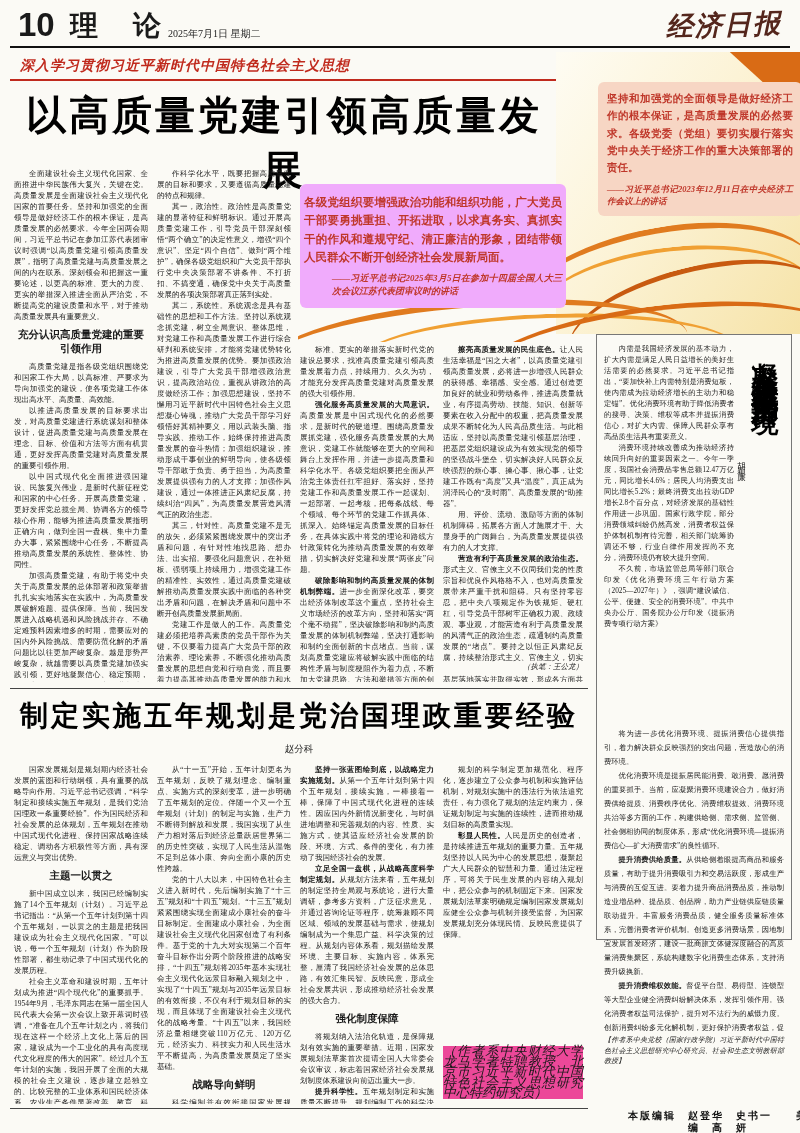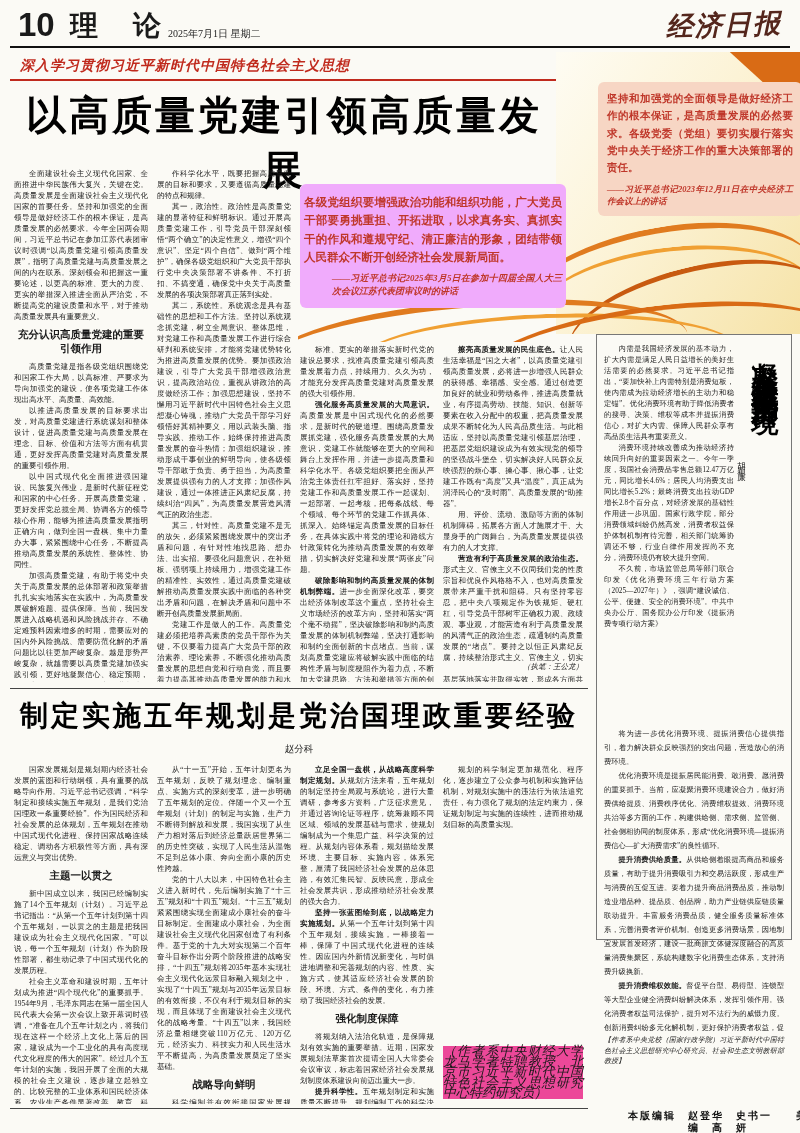--- a/index.html
+++ b/index.html
@@ -132,28 +132,29 @@
       <p class="para">新中国成立以来，我国已经编制实施了14个五年规划（计划）。习近平总书记指出：“从第一个五年计划到第十四个五年规划，一以贯之的主题是把我国建设成为社会主义现代化国家。”可以说，每一个五年规划（计划）作为阶段性部署，都生动记录了中国式现代化的发展历程。</p>
       <p class="para">社会主义革命和建设时期，五年计划成为推进“四个现代化”的重要抓手。1954年9月，毛泽东同志在第一届全国人民代表大会第一次会议上致开幕词时强调，“准备在几个五年计划之内，将我们现在这样一个经济上文化上落后的国家，建设成为一个工业化的具有高度现代文化程度的伟大的国家”。经过几个五年计划的实施，我国开展了全面的大规模的社会主义建设，逐步建立起独立的、比较完整的工业体系和国民经济体系，农业生产条件显著改善，教育、科学、文化、卫生、体育事业有了很大发展。</p>
     </div>
   <div class="col" style="left:157px;top:764px;width:134px;height:340px;">
       <p class="para">从“十一五”开始，五年计划更名为五年规划，反映了规划理念、编制重点、实施方式的深刻变革，进一步明确了五年规划的定位。伴随一个又一个五年规划（计划）的制定与实施，生产力不断得到解放和发展，我国实现了从生产力相对落后到经济总量跃居世界第二的历史性突破，实现了人民生活从温饱不足到总体小康、奔向全面小康的历史性跨越。</p>
       <p class="para">党的十八大以来，中国特色社会主义进入新时代，先后编制实施了“十三五”规划和“十四五”规划。“十三五”规划紧紧围绕实现全面建成小康社会的奋斗目标制定。全面建成小康社会，为全面建设社会主义现代化国家创造了有利条件。基于党的十九大对实现第二个百年奋斗目标作出分两个阶段推进的战略安排，“十四五”规划将2035年基本实现社会主义现代化远景目标融入规划之中，实现了“十四五”规划与2035年远景目标的有效衔接，不仅有利于规划目标的实现，而且体现了全面建设社会主义现代化的战略考量。“十四五”以来，我国经济总量相继突破110万亿元、120万亿元，经济实力、科技实力和人民生活水平不断提高，为高质量发展奠定了坚实基础。</p>
       <div class="colhead">战略导向鲜明</div>
       <p class="para">科学编制并有效衔接国家发展规划，既明确全面建设社会主义现代化的目标在规划期内的阶段性要求，又突出政府工作重点，引导公共资源配置方向，有力推动了我国经济社会发展，具有鲜明的战略导向作用。</p>
     </div>
   <div class="col" style="left:300px;top:764px;width:134px;height:340px;">
+      <p class="para"><b>坚持一张蓝图绘到底，以战略定力实施规划。</b>从第一个五年计划到第十四个五年规划，接续实施，一棒接着一棒，保障了中国式现代化进程的连续性。因应国内外新情况新变化，与时俱进地调整和完善规划的内容、性质、实施方式，使其适应经济社会发展的阶段、环境、方式、条件的变化，有力推动了我国经济社会的发展。</p>
       <p class="para"><b>立足全国一盘棋，从战略高度科学制定规划。</b>从规划方法来看，五年规划的制定坚持全局观与系统论，进行大量调研，参考多方资料，广泛征求意见，并通过咨询论证等程序，统筹兼顾不同区域、领域的发展基础与需求，使规划编制成为一个集思广益、科学决策的过程。从规划内容体系看，规划描绘发展环境、主要目标、实施内容，体系完整，厘清了我国经济社会发展的总体思路，有效汇集民智、反映民意，形成全社会发展共识，形成推动经济社会发展的强大合力。</p>
-      <p class="para"><b>坚持一张蓝图绘到底，以战略定力实施规划。</b>从第一个五年计划到第十四个五年规划，接续实施，一棒接着一棒，保障了中国式现代化进程的连续性。因应国内外新情况新变化，与时俱进地调整和完善规划的内容、性质、实施方式，使其适应经济社会发展的阶段、环境、方式、条件的变化，有力推动了我国经济社会的发展。</p>
       <div class="colhead">强化制度保障</div>
       <p class="para">将规划纳入法治化轨道，是保障规划有效实施的重要举措。近期，国家发展规划法草案首次提请全国人大常委会会议审议，标志着国家经济社会发展规划制度体系建设向前迈出重大一步。</p>
       <p class="para"><b>提升科学性。</b>五年规划制定和实施质量不断提升，规划编制工作的科学决策、民主决策水平持续提高，</p>
     </div>
   <div class="col" style="left:443px;top:764px;width:140px;height:340px;">
       <p class="para">规划的科学制定更加规范化、程序化，逐步建立了公众参与机制和实施评估机制，对规划实施中的违法行为依法追究责任，有力强化了规划的法定约束力，保证规划制定与实施的连续性，进而推动规划目标的高质量实现。</p>
+      <p class="para"><b>彰显人民性。</b>人民是历史的创造者，是持续推进五年规划的重要力量。五年规划坚持以人民为中心的发展思想，凝聚起广大人民群众的智慧和力量。通过法定程序，可将关于民生发展的内容纳入规划中，把公众参与的机制固定下来。国家发展规划法草案明确规定编制国家发展规划应健全公众参与机制并接受监督，为国家发展规划充分体现民情、反映民意提供了保障。</p>
     </div>
   <div class="note2">（作者系中央财经大学龙马学者特聘教授、北京市习近平新时代中国特色社会主义思想研究中心特约研究员）</div>
   <div class="div-h2"></div>
 
   <div class="sb-box">
     <div class="sb-toptext col" style="position:absolute;">
         <p class="para">内需是我国经济发展的基本动力，扩大内需是满足人民日益增长的美好生活需要的必然要求。习近平总书记指出，“要加快补上内需特别是消费短板，使内需成为拉动经济增长的主动力和稳定锚”。优化消费环境有助于降低消费者的搜寻、决策、维权等成本并提振消费信心，对扩大内需、保障人民群众享有高品质生活具有重要意义。</p>
         <p class="para">消费环境持续改善成为推动经济持续回升向好的重要因素之一。今年一季度，我国社会消费品零售总额12.47万亿元，同比增长4.6%；居民人均消费支出同比增长5.2%；最终消费支出拉动GDP增长2.8个百分点，对经济发展的基础性作用进一步巩固。国家行政学院，部分消费领域纠纷仍然高发，消费者权益保护体制机制有待完善，相关部门统筹协调还不够，行业自律作用发挥尚不充分，消费环境仍有较大提升空间。</p>
         <p class="para">不久前，市场监管总局等部门联合印发《优化消费环境三年行动方案（2025—2027年）》，强调“建设诚信、公平、便捷、安全的消费环境”。中共中央办公厅、国务院办公厅印发《提振消费专项行动方案》</p>
       </div>

